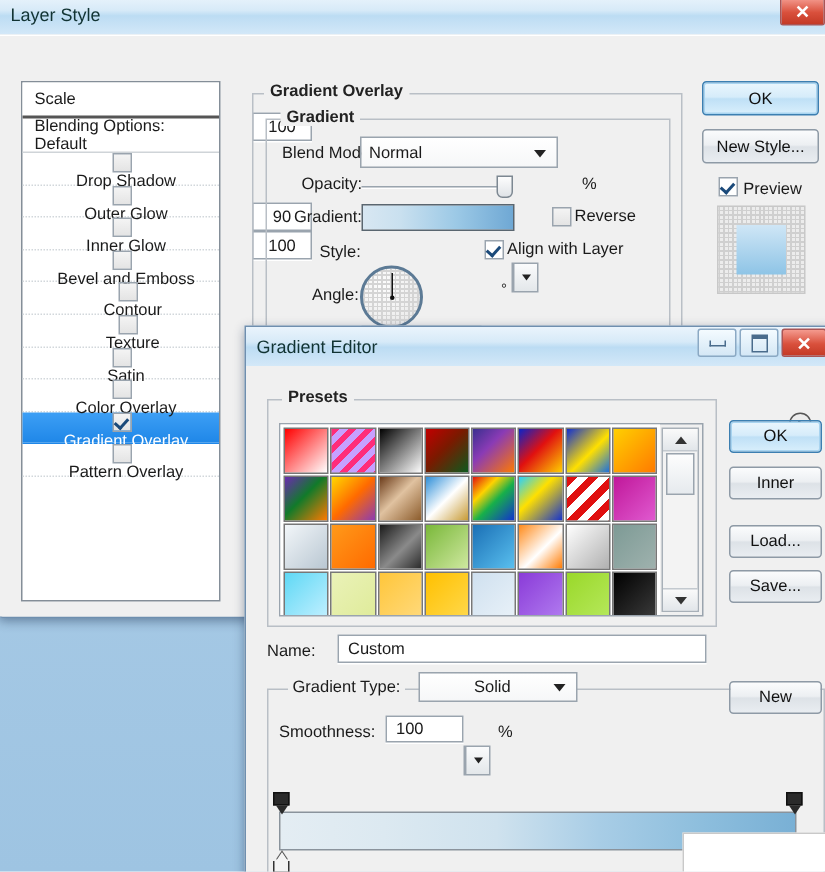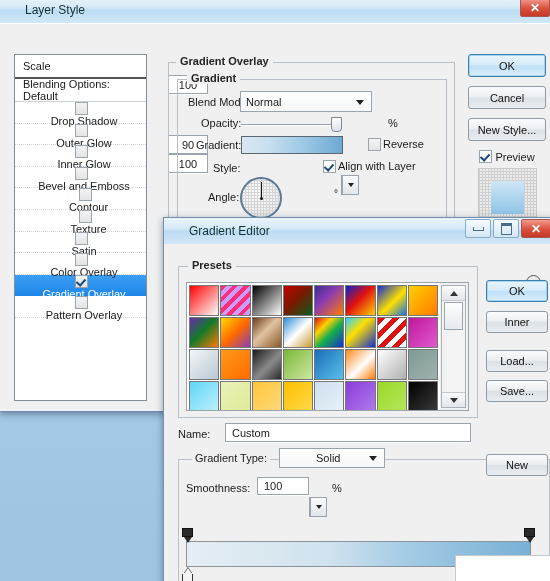--- a/index.html
+++ b/index.html
@@ -8,21 +8,21 @@
     font-family:"Liberation Sans", sans-serif;
     font-size:11px;color:#1a1a1a;
     background:linear-gradient(180deg,#b9d6ec 0%,#a9cbe6 45%,#9ec4e2 100%);
   }
   
   .win{position:absolute;background:#f0f0f0;border:1px solid #6f8faf;
        box-shadow:0 2px 7px rgba(20,40,70,.45);}
   .titlebar{height:26px;position:relative;
      background:linear-gradient(180deg,#eaf4fc 0%,#d7eaf8 38%,#bcdcf3 52%,#d3e8f8 100%);
      border-bottom:1px solid #9dbdd8;}
-  .titlebar .ttl{position:absolute;left:25px;top:6px;font-size:12px;color:#133;}
+  .titlebar .ttl{position:absolute;left:7px;top:6px;font-size:12px;color:#133;}
   .winbtns{position:absolute;right:2px;top:1px;display:flex;gap:2px;}
   .wbtn{width:24px;height:17px;border:1px solid #8ba9c4;border-radius:2px;
      background:linear-gradient(180deg,#f4fbff,#d4e7f5);
      display:flex;align-items:center;justify-content:center;}
   .wbtn.close{width:28px;border-color:#a55;
      background:linear-gradient(180deg,#f49a8e,#d9503c 55%,#c43a26);color:#fff;
      font-size:12px;font-weight:bold;}
   .wbtn i{display:block;}
   .ic-min{width:9px;height:3px;border:1px solid #4a6c8c;border-top:none;}
   .ic-max{width:9px;height:8px;border:1px solid #4a6c8c;border-top-width:3px;}
@@ -273,21 +273,20 @@
       <div class="slider-knob" style="left:117px;top:170px;"></div>
       <div class="field" style="left:177px;top:168px;width:38px;height:17px;
            display:flex;align-items:center;justify-content:center;">
         <span>100</span>
       </div>
       <div class="lbl" style="left:220px;top:170px;">%</div>
     </div>
 
     <div id="ls-right">
       <div class="btn primary" style="height:21px;">OK</div>
-      <div class="btn" style="height:21px;margin-top:9px;">Cancel</div>
       <div class="btn" style="height:21px;margin-top:9px;">New Style...</div>
       <div style="margin-top:9px;text-align:center;">
         <span class="chk on"></span>
         <span>Preview</span>
       </div>
       <div class="prevthumb">
         <div class="sq"></div>
       </div>
     </div>
 

